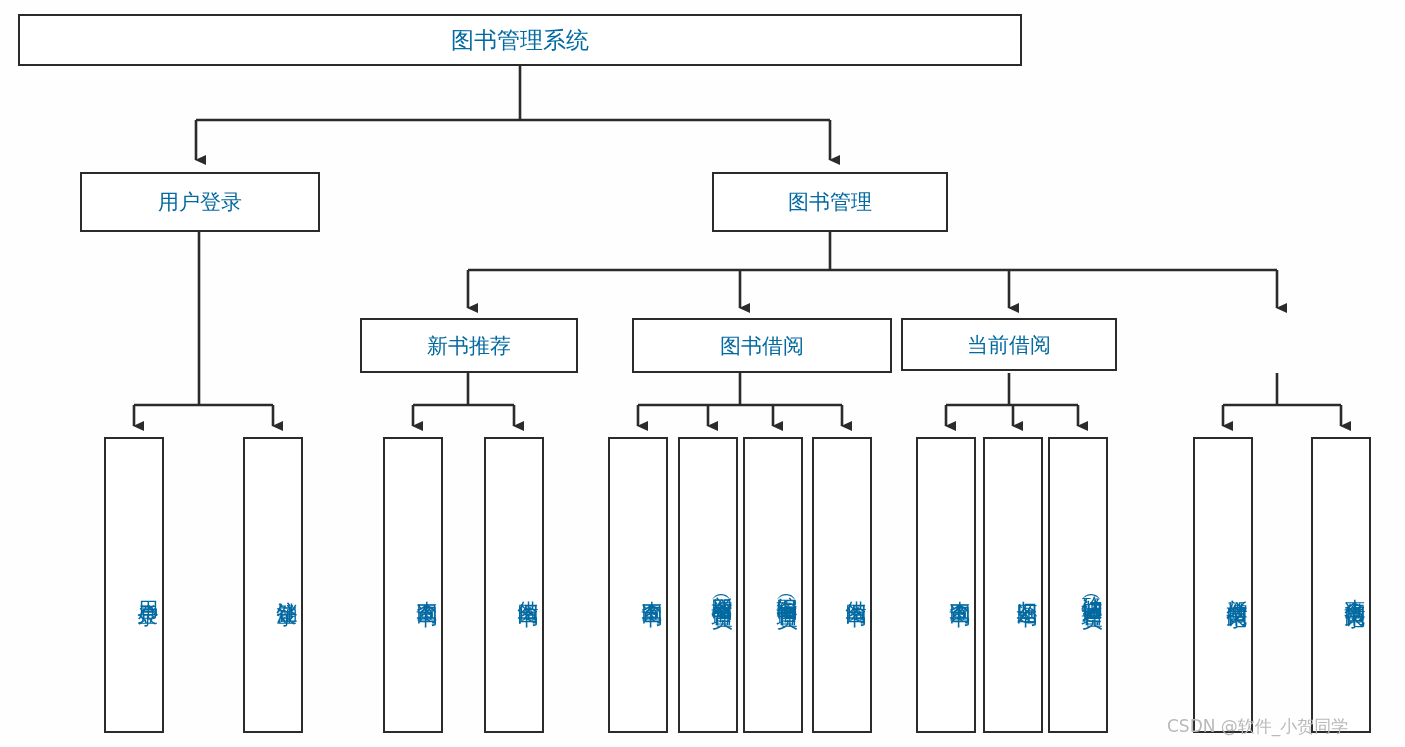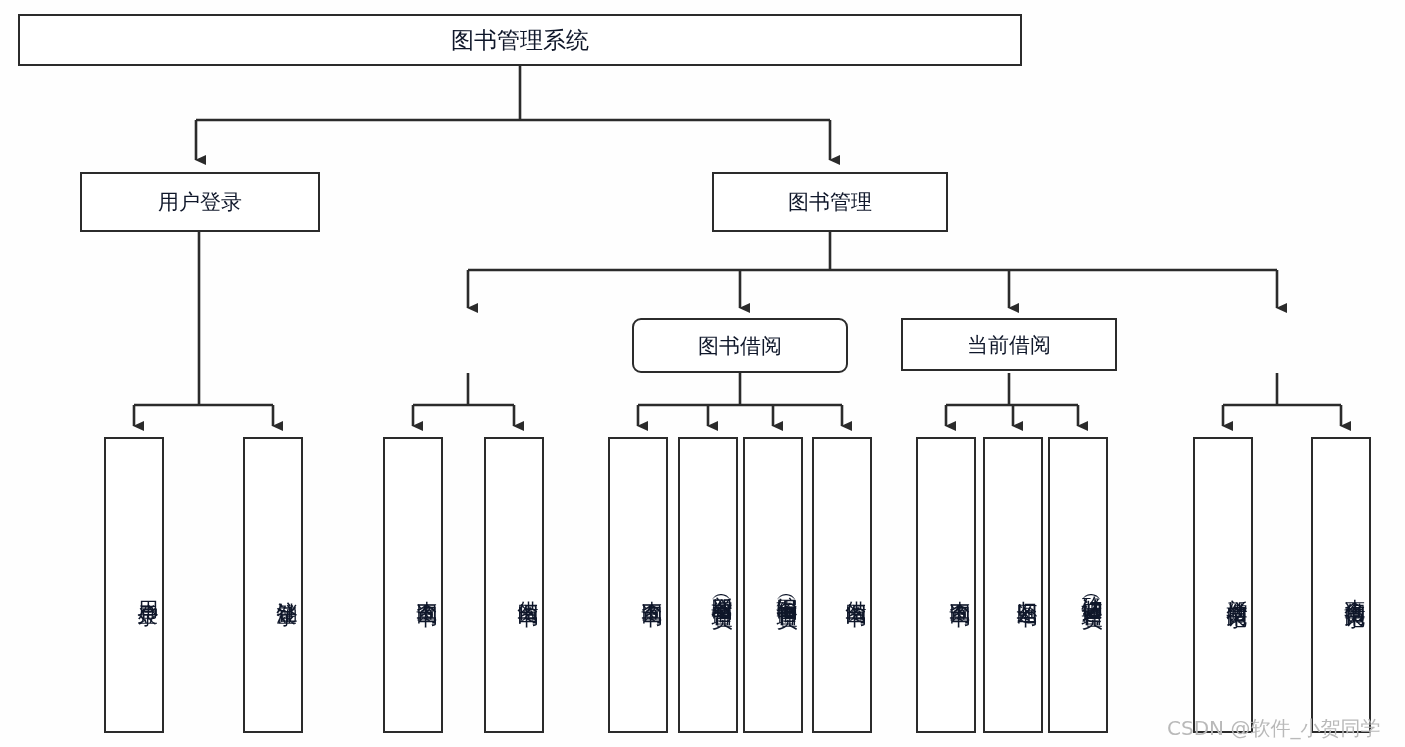--- a/index.html
+++ b/index.html
@@ -27,21 +27,21 @@
     pointer-events: none;
   }
   .node {
     position: absolute;
     box-sizing: border-box;
     background: #ffffff;
     border: 2px solid #2b2b2b;
     display: flex;
     align-items: center;
     justify-content: center;
-    color: #0f172a;
+    color: #0369a1;
   }
   .node.root {
     font-size: 23px;
   }
   .node.level2 {
     font-size: 21px;
   }
   .node.level3 {
     font-size: 21px;
   }
@@ -59,21 +59,21 @@
     text-orientation: upright;
     white-space: nowrap;
   }
   .label {
     white-space: nowrap;
   }
   #watermark {
     position: absolute;
     left: 1160px;
     top: 715px;
-    font-size: 20px;
+    font-size: 17px;
     color: #b9b9b9;
     white-space: nowrap;
     font-family: "DejaVu Sans", "Liberation Sans", sans-serif;
     padding-left: 7px;
   }
 </style>
 </head>
 <body>
 
 <div id="canvas">
@@ -133,21 +133,24 @@
     <span class="label">图书管理系统</span>
   </div>
 
   <div class="node level2" style="left:80px; top:172px; width:240px; height:60px;">
     <span class="label">用户登录</span>
   </div>
   <div class="node level2" style="left:712px; top:172px; width:236px; height:60px;align-items:center;">
     <span class="label">图书管理</span>
   </div>
 
-  <div class="node level3" style="left:632px; top:318px; width:216px; height:55px;border-radius:9px;">
+  <div class="node level3" style="left:360px; top:318px; width:218px; height:55px;">
+    <span class="label">新书推荐</span>
+  </div>
+  <div class="node level3" style="left:632px; top:318px; width:260px; height:55px;">
     <span class="label">图书借阅</span>
   </div>
   <div class="node level3" style="left:901px; top:318px; width:216px; height:53px;justify-content:center;">
     <span class="label">当前借阅</span>
   </div>
 
   <div class="node leaf" style="left:104px; top:437px; width:60px; height:296px;">
     <span class="label">用户登录</span>
   </div>
   <div class="node leaf" style="left:243px; top:437px; width:60px; height:296px;">

